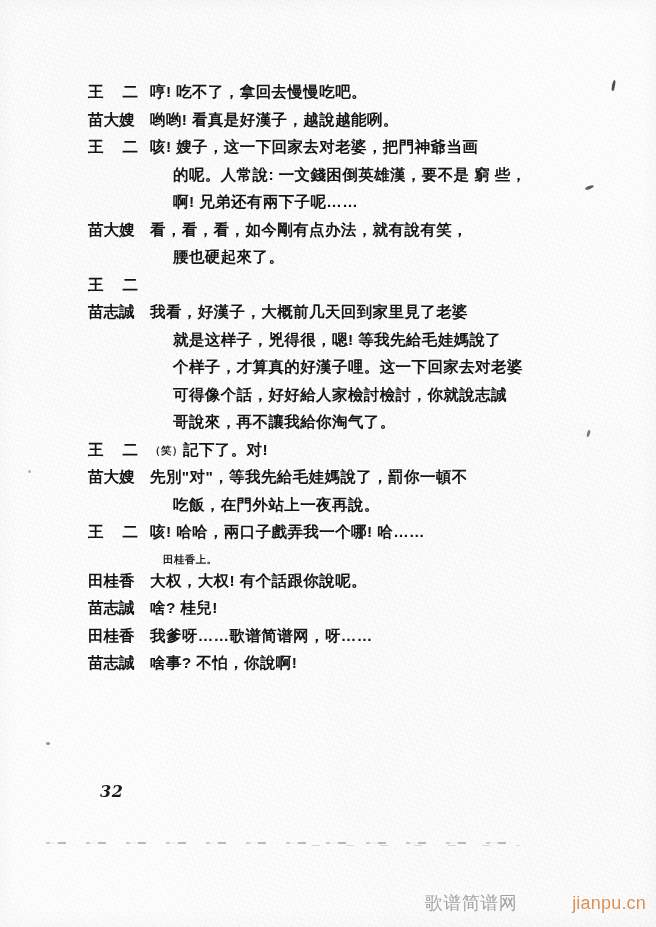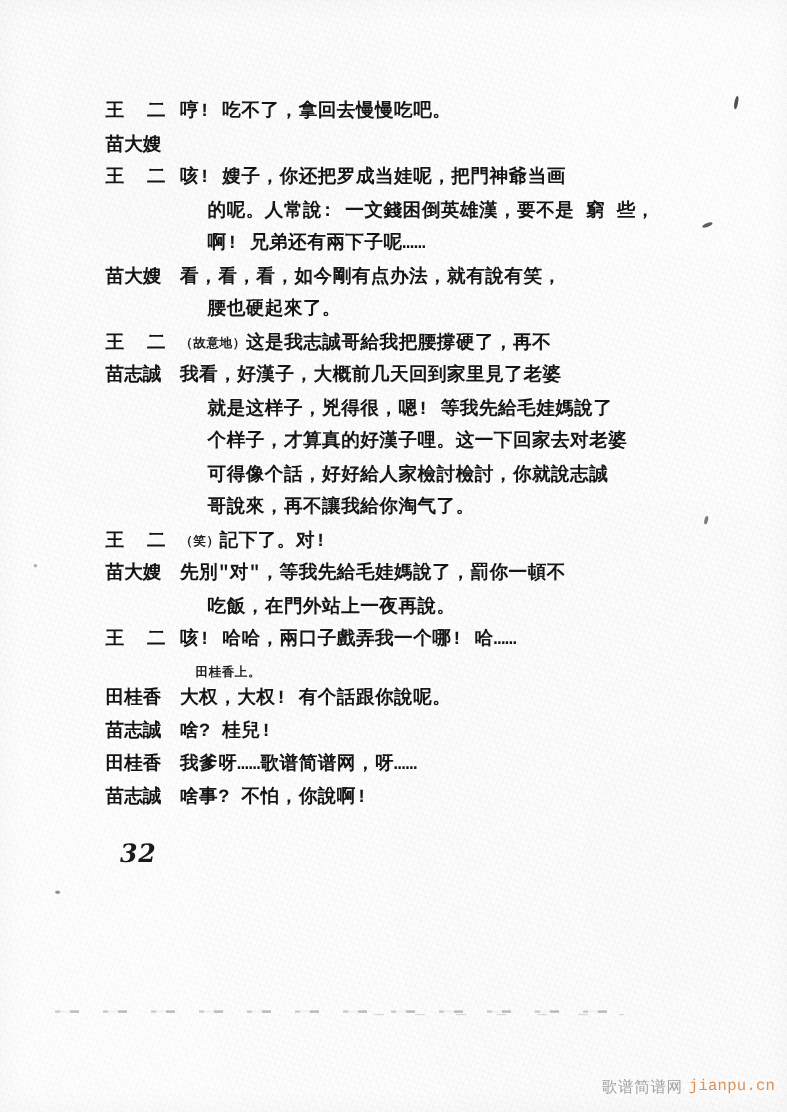--- a/index.html
+++ b/index.html
@@ -66,21 +66,21 @@
     display: flex;
     justify-content: space-between;
     overflow: visible;
   }
   .speaker.two-char {
     justify-content: flex-start;
   }
   .speaker.two-char span:first-child { margin-right: 19px; }
   .text {
     flex: 1 1 auto;
-    font-family: Liberation Mono, monospace;
+    font-family: Liberation Sans, sans-serif;
     font-weight: 700;
     font-size: 15.5px;
     color: #161616;
     letter-spacing: 0.4px;
   }
   .cont {
     padding-left: 75px;
   }
   .cont .text { padding-left: 10px; }
   .stage-inline {
@@ -100,48 +100,49 @@
   .stage-direction-line .text {
     font-size: 10.5px;
     font-weight: 700;
     letter-spacing: 0.4px;
     color: #1d1d1d;
   }
 
   #page-number {
     position: absolute;
     left: 100px;
-    top: 698px;
+    top: 782px;
     font-family: "DejaVu Serif", serif;
     font-style: italic;
     font-weight: 700;
-    font-size: 21px;
+    font-size: 16px;
     color: #1a1a1a;
     letter-spacing: 0.5px;
   }
 
   #watermark {
     position: absolute;
     right: 10px;
     bottom: 12px;
     display: flex;
-    align-items: flex-start;
-    gap: 5px;
-    font-size: 13px;
+    align-items: center;
+    gap: 19px;
+    font-size: 18px;
     opacity: 0.92;
   }
   #watermark .wm-cn {
     font-family: "DejaVu Sans", sans-serif;
     color: #9b9b9b;
     letter-spacing: 0.5px;
   }
   #watermark .wm-url {
-    font-family: Liberation Mono, monospace;
+    font-family: Liberation Sans, sans-serif;
     color: #d98a4a;
     letter-spacing: 0.2px;
+    margin-left: 36px;
   }
 
   
   .speck {
     position: absolute;
     background: #2a2a2a;
     pointer-events: none;
   }
   #speck-top-right {
     left: 612px; top: 80px;
@@ -218,30 +219,31 @@
           <span>王</span>
           <span>二</span>
         </div>
         <div class="text">哼! 吃不了，拿回去慢慢吃吧。</div>
       </div>
     </div>
 
     <div class="speech">
       <div class="line">
         <div class="speaker">苗大嫂</div>
-      </div>
-    </div>
-
-    <div class="speech">
-      <div class="line">
-        <div class="speaker two-char">
-          <span>王</span>
-          <span>二</span>
-        </div>
-        <div class="text">咳! 嫂子，你还把罗成当娃呢，把門神爺当画</div>
+        <div class="text">哟哟! 看真是好漢子，越說越能咧。</div>
+      </div>
+    </div>
+
+    <div class="speech">
+      <div class="line">
+        <div class="speaker two-char">
+          <span>王</span>
+          <span>二</span>
+        </div>
+        <div class="text">咳! 嫂子，这一下回家去对老婆，把門神爺当画</div>
       </div>
       <div class="line cont">
         <div class="text">的呢。人常說: 一文錢困倒英雄漢，要不是 窮 些，</div>
       </div>
       <div class="line cont">
         <div class="text">啊! 兄弟还有兩下子呢……</div>
       </div>
     </div>
 
     <div class="speech">
@@ -253,21 +255,20 @@
         <div class="text">腰也硬起來了。</div>
       </div>
     </div>
 
     <div class="speech">
       <div class="line">
         <div class="speaker two-char">
           <span>王</span>
           <span>二</span>
         </div>
-        <div class="text"><span class="stage-inline">（故意地）</span><span>这是我志誠哥給我把腰撐硬了，再不</span></div>
       </div>
     </div>
 
     <div class="speech">
       <div class="line">
         <div class="speaker">苗志誠</div>
         <div class="text">我看，好漢子，大概前几天回到家里見了老婆</div>
       </div>
       <div class="line cont">
         <div class="text">就是这样子，兇得很，嗯! 等我先給毛娃媽說了</div>

